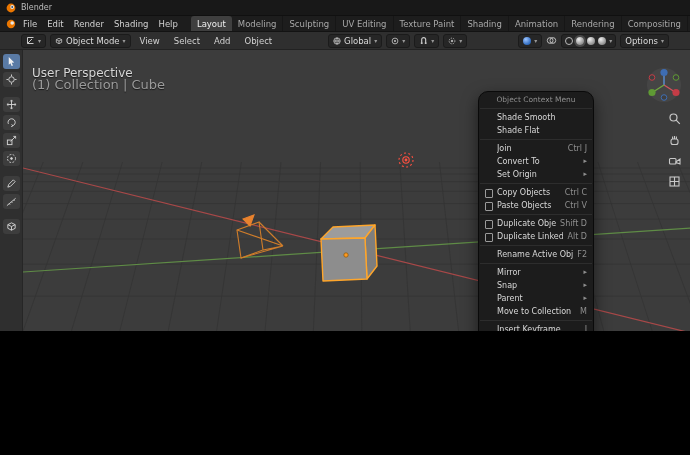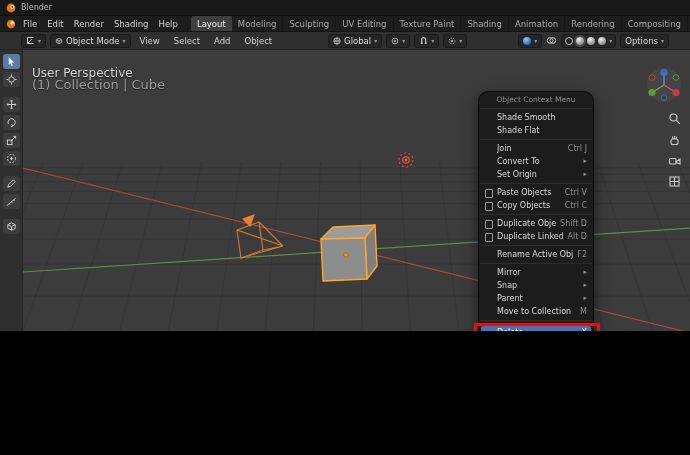--- a/index.html
+++ b/index.html
@@ -382,27 +382,27 @@
           <span class="cm-arrow">▸</span>
         </div>
         <div class="cm-item">
           <span class="cm-label">Set Origin</span>
           <span class="cm-arrow">▸</span>
         </div>
         <div class="cm-sep"></div>
 
         <div class="cm-item">
           <span class="cm-ic"></span>
+          <span class="cm-label">Copy Objects</span>
+          <span class="cm-short">Ctrl C</span>
+        </div>
+        <div class="cm-item">
+          <span class="cm-ic"></span>
           <span class="cm-label">Paste Objects</span>
           <span class="cm-short">Ctrl V</span>
-        </div>
-        <div class="cm-item">
-          <span class="cm-ic"></span>
-          <span class="cm-label">Copy Objects</span>
-          <span class="cm-short">Ctrl C</span>
         </div>
         <div class="cm-sep"></div>
 
         <div class="cm-item">
           <span class="cm-ic"></span>
           <span class="cm-label">Duplicate Objects</span>
           <span class="cm-short">Shift D</span>
         </div>
         <div class="cm-item">
           <span class="cm-ic"></span>
@@ -428,20 +428,24 @@
         <div class="cm-item">
           <span class="cm-label">Parent</span>
           <span class="cm-arrow">▸</span>
         </div>
         <div class="cm-item">
           <span class="cm-label">Move to Collection</span>
           <span class="cm-short">M</span>
         </div>
         <div class="cm-sep"></div>
 
+        <div class="cm-item">
+          <span class="cm-label">Insert Keyframe...</span>
+          <span class="cm-short">I</span>
+        </div>
         <div class="cm-sep"></div>
 
         <div class="cm-delete-wrap">
           <div class="cm-item highlight">
             <span class="cm-label">Delete</span>
             <span class="cm-short">X</span>
           </div>
           <div class="annotation-box"></div>
         </div>
       </div>

